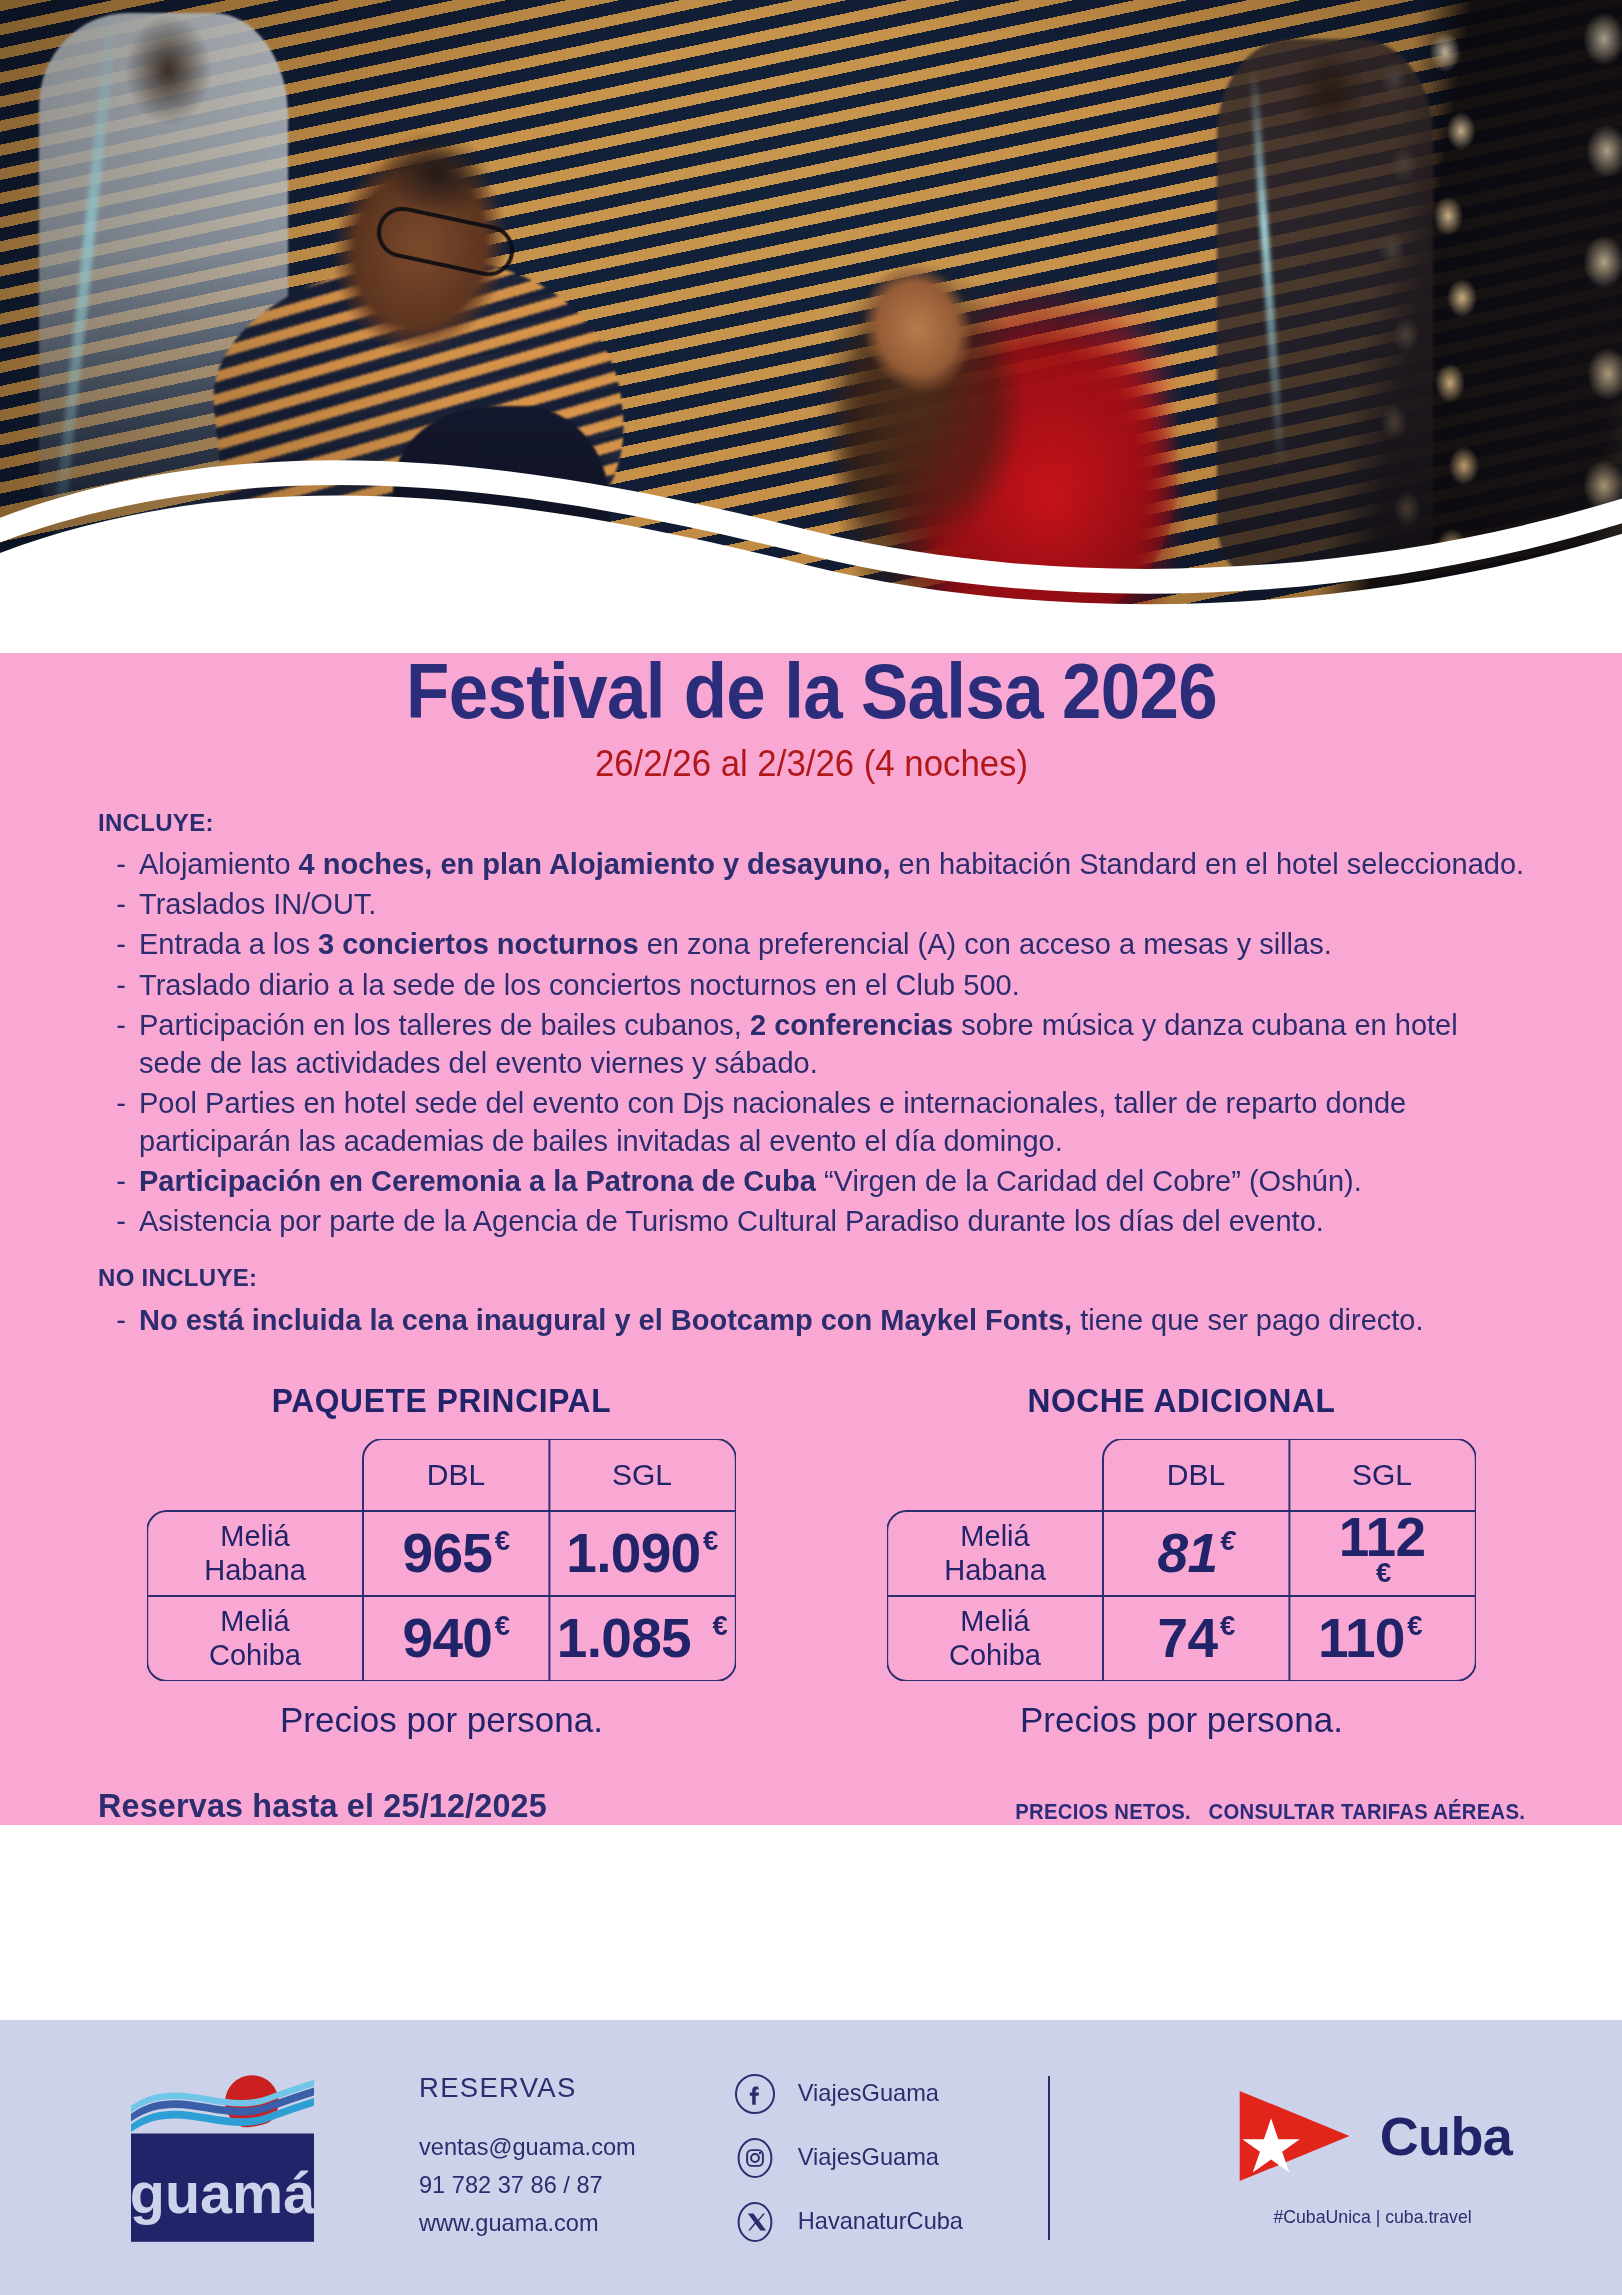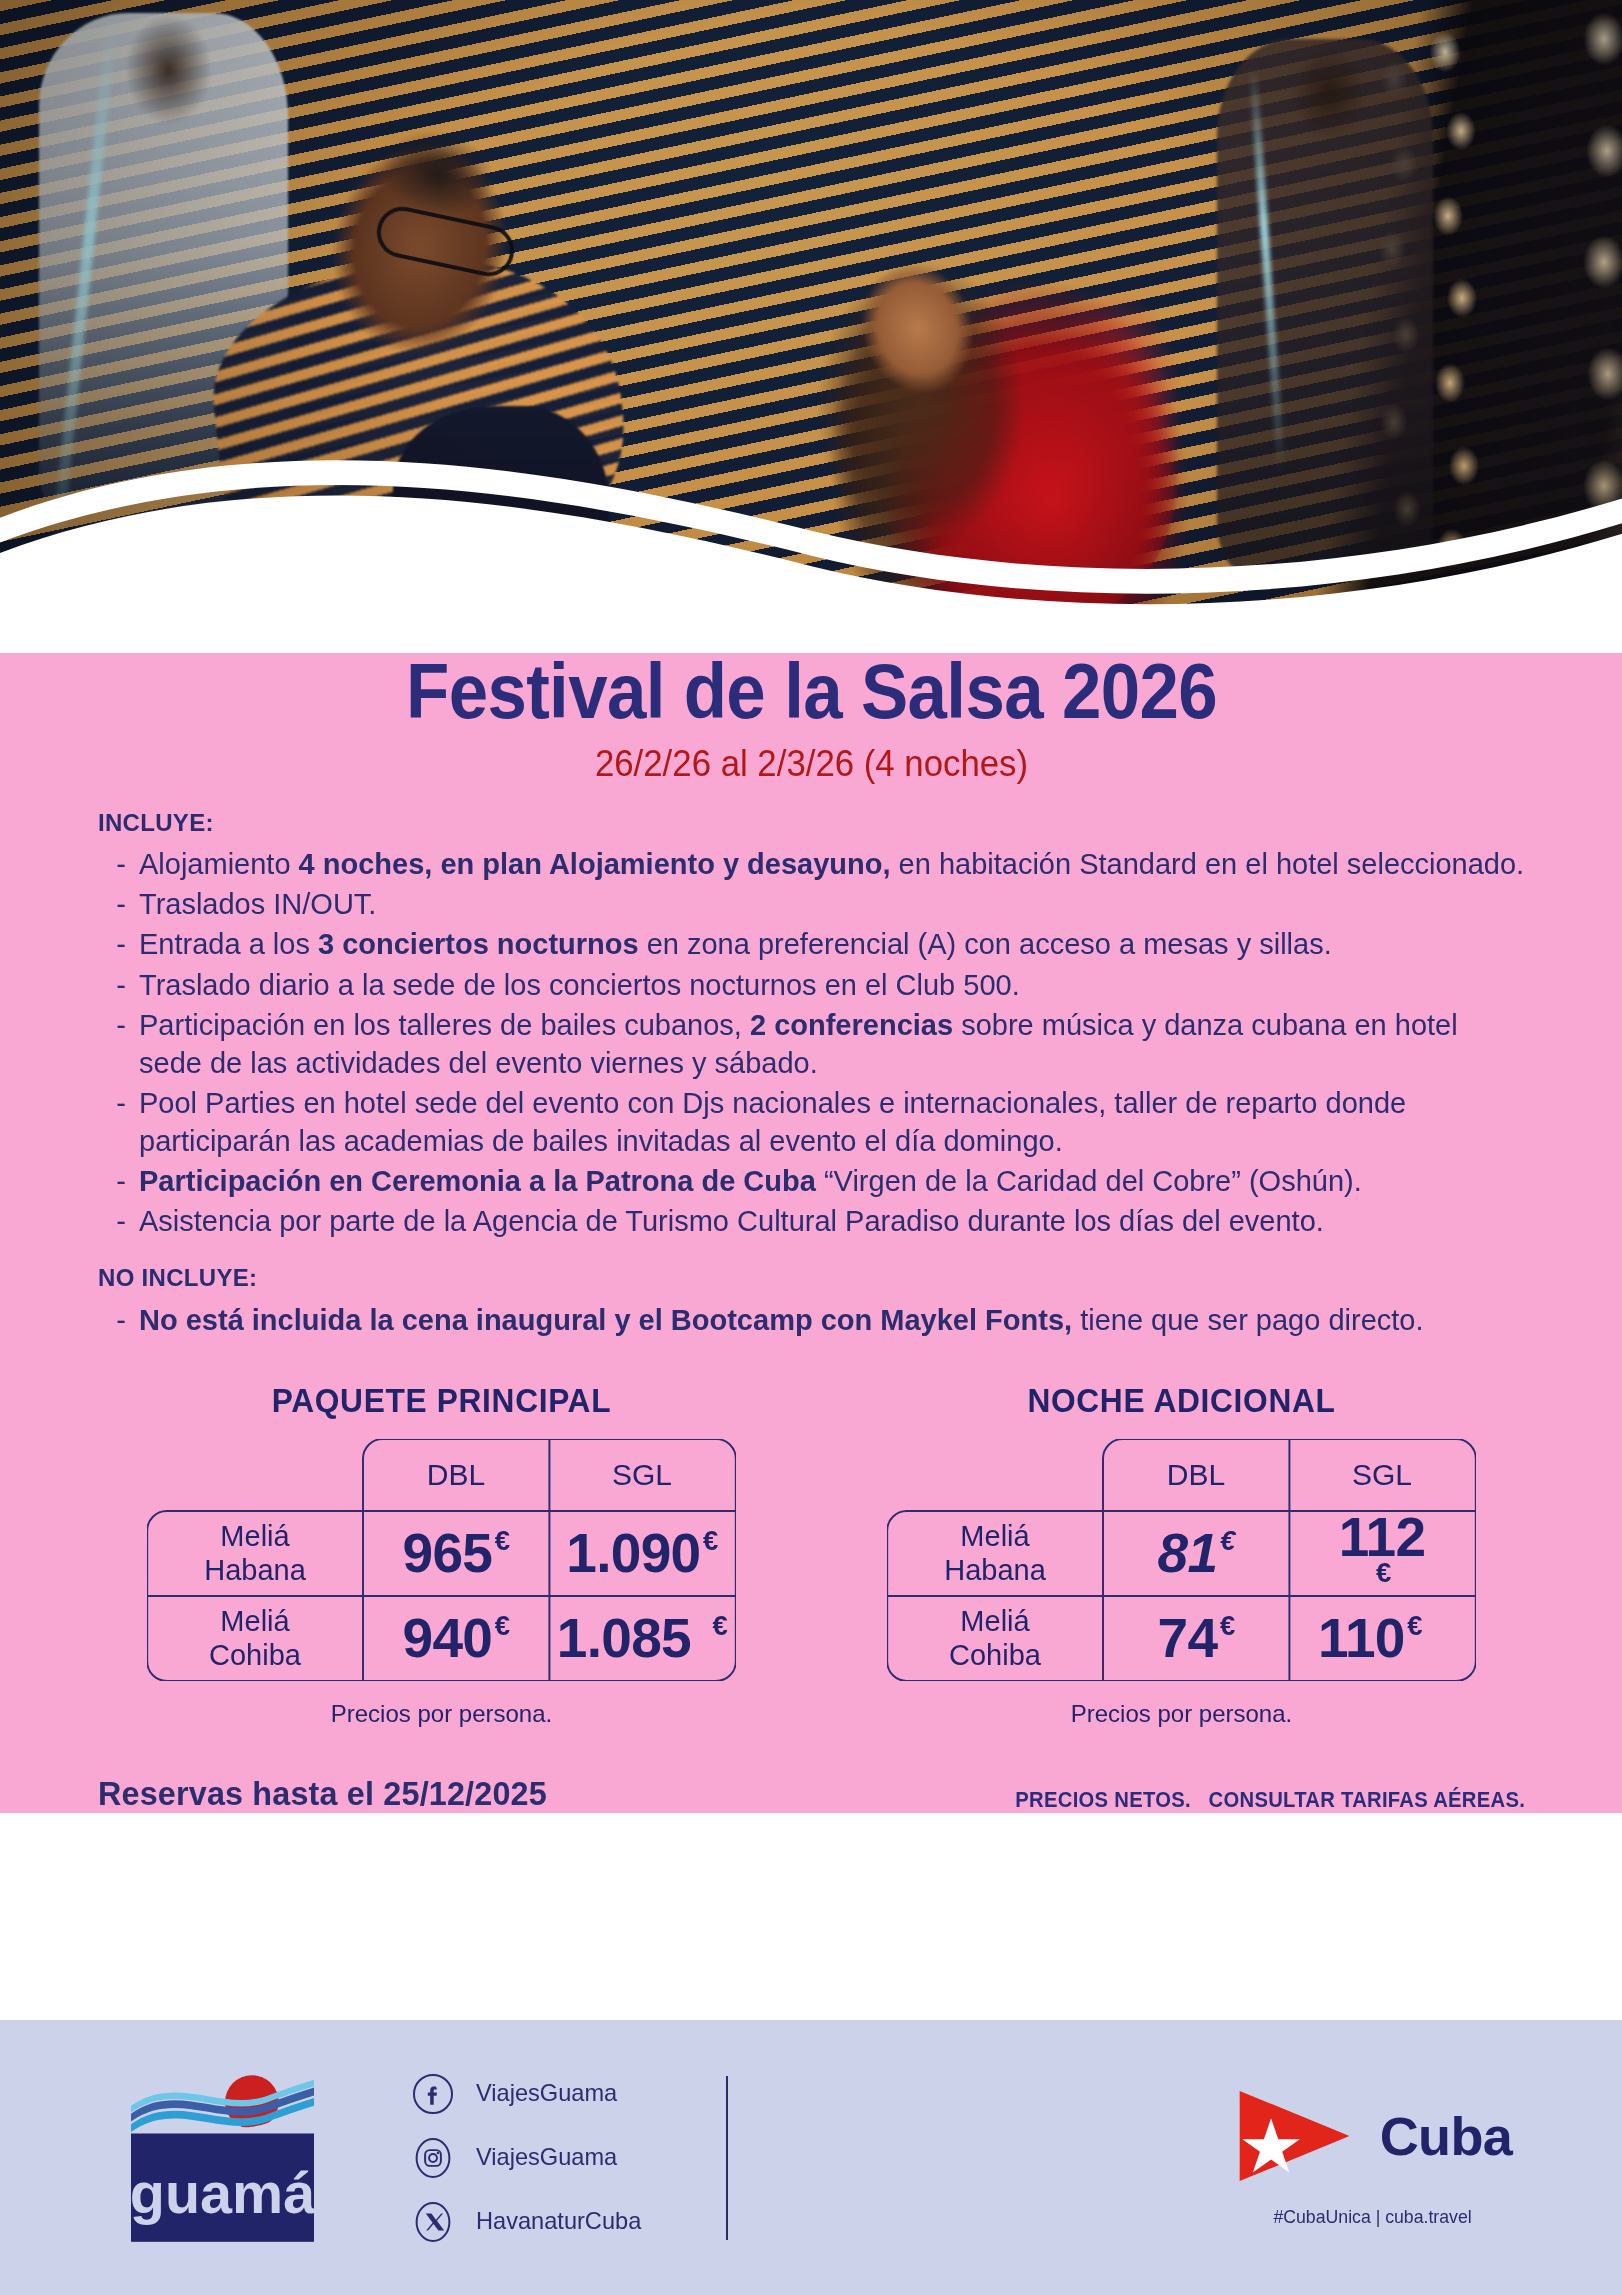--- a/index.html
+++ b/index.html
@@ -276,21 +276,21 @@
   .price .eur {
     font-size: 27.5px;
     font-weight: 800;
     vertical-align: super;
     margin-left: 2.6px;
     position: relative;
     top: -11.8px;
   }
   .price-note {
     text-align: center;
-    font-size: 24px;
+    font-size: 35px;
     color: #22246a;
     margin-top: 19.6px;
     font-stretch: condensed;
   }
 
   
   .reserva-row {
     display: flex;
     align-items: flex-end;
     margin: 46px 98px 0 98px;
@@ -567,20 +567,26 @@
         <rect x="0" y="92" width="280" height="166" fill="#22246a"></rect>
         <path d="M0,92 C70,42 140,102 210,76 C240,65 262,58 280,52 L280,92 Z" fill="#ccd2ea"></path>
         <path d="M0,78 C70,28 140,88 210,62 C240,51 262,44 280,38 L280,50 C262,56 240,63 210,74 C140,100 70,40 0,90 Z" fill="#2e9fd4"></path>
         <path d="M0,62 C70,12 140,72 210,46 C240,35 262,28 280,22 L280,34 C262,40 240,47 210,58 C140,84 70,24 0,74 Z" fill="#3a5fa8"></path>
         <path d="M0,50 C70,0 140,60 210,34 C240,23 262,16 280,10 L280,20 C262,26 240,33 210,44 C140,70 70,10 0,60 Z" fill="#6fc6e8"></path>
       </g>
       <text x="140" y="214" text-anchor="middle" font-family="Liberation Sans, sans-serif" font-size="88" font-weight="700" fill="#ccd2ea">guamá</text>
     </svg>
   </div>
 
+  <div class="footer-contact">
+    <div class="res-title">RESERVAS</div>
+    <div class="line">ventas@guama.com</div>
+    <div class="line">91 782 37 86 / 87</div>
+    <div class="line">www.guama.com</div>
+  </div>
 
   <div class="footer-social" id="social-list">
       <div class="social-row">
         <svg class="social-ic" viewBox="0 0 64 64">
           <circle cx="32" cy="32" r="29" fill="none" stroke="#2b2d6e" stroke-width="3"></circle>
           <path d="M36.5 20.5h-3.2c-3.4 0-5.6 2.2-5.6 5.7v3.6h-3.6v5h3.6v13.7h5.4V34.8h4.3l.7-5h-5v-3c0-1.2.5-1.8 1.8-1.8h3.2z" fill="#2b2d6e"></path>
         </svg>
         <div class="social-label">ViajesGuama</div>
       </div>
       <div class="social-row">

